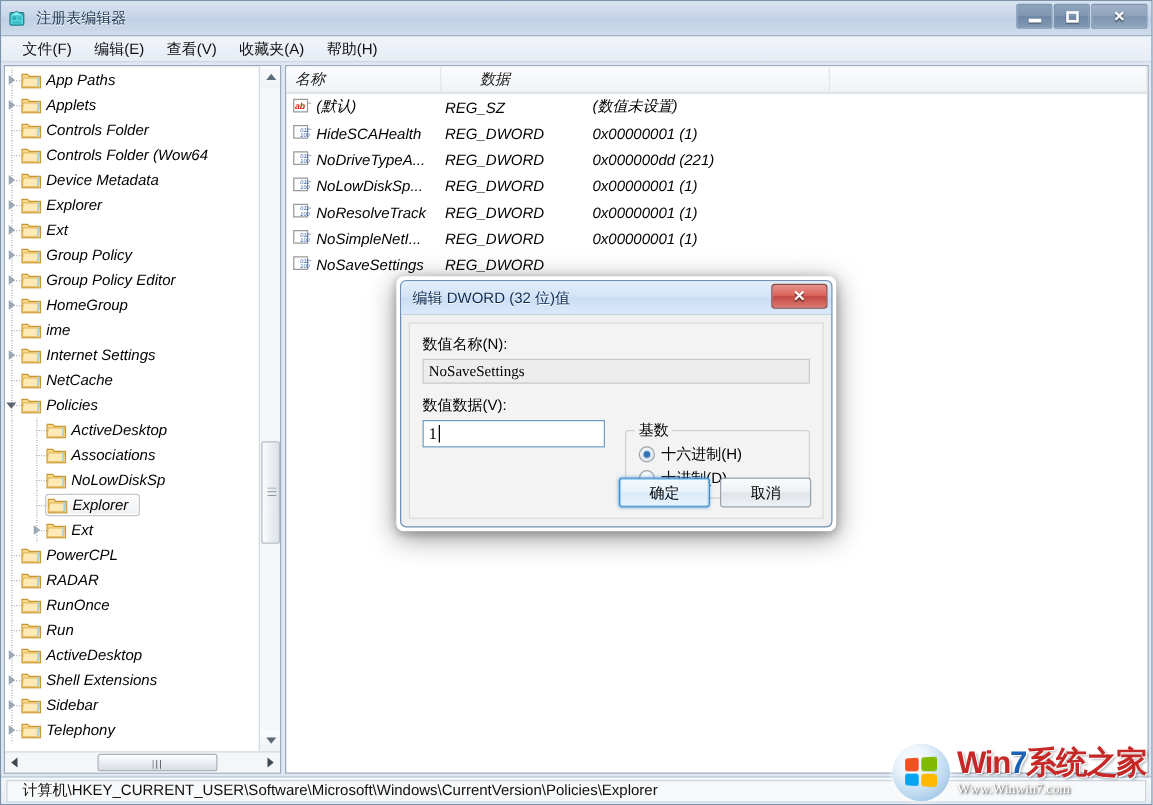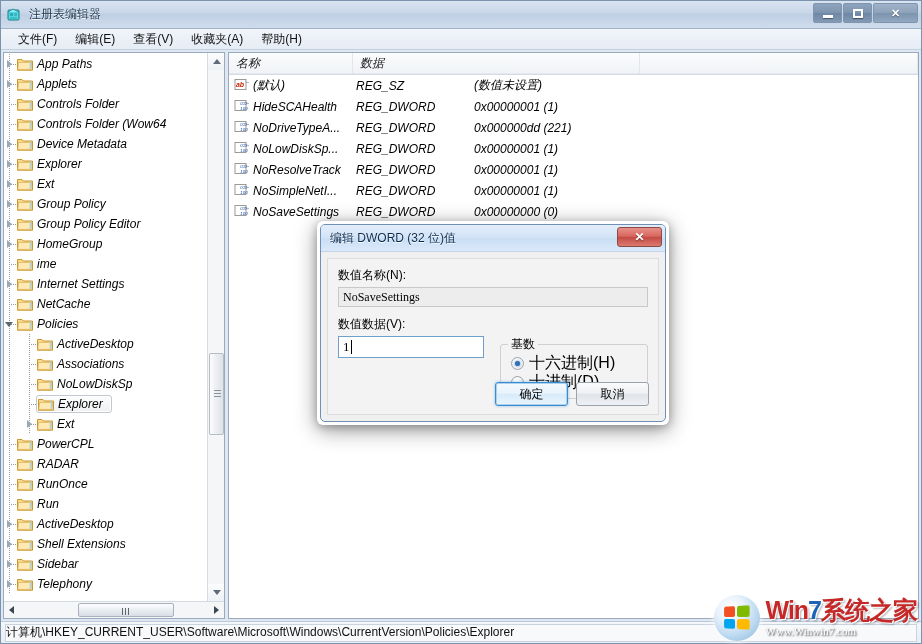--- a/index.html
+++ b/index.html
@@ -205,20 +205,21 @@
   #listpane {
     flex: 1 1 auto; margin-left: 3px;
     background: #ffffff;
     border: 1px solid #9aa9bb;
     display: flex; flex-direction: column; overflow: hidden;
   }
   #listheader {
     height: 22px; flex: 0 0 22px; display: flex;
     background: linear-gradient(180deg,#fbfcfd 0%,#f0f3f7 94%,#dde3ea 100%);
     border-bottom: 1px solid #d6dce3;
+    gap: 24px;
   }
   .hcell {
     font-size: 12px; color: #1a1a1a; display: flex; align-items: center;
     padding-left: 7px; border-right: 1px solid #e2e7ec;
     cursor: default; white-space: nowrap;
   }
   #listrows { flex: 1 1 auto; position: relative; }
   .lrow {
     height: 21px; display: flex; align-items: center;
     font-size: 12px; color: #000; cursor: default;
@@ -237,21 +238,21 @@
     border-top: 1px solid #bcc9d8;
     display: flex; align-items: center;
     padding: 0 4px;
     position: relative;
   }
   #statusinner {
     flex: 1 1 auto; height: 18px;
     border: 1px solid #cbd4de;
     background: #f7f9fb;
     display: flex; align-items: center;
-    padding-left: 0;
+    padding-left: 12px;
     font-size: 12px; color: #101010;
     white-space: nowrap; overflow: hidden;
   }
 
   
   #watermark {
     position: absolute; right: 4px; bottom: 2px;
     display: flex; align-items: center; gap: 6px;
     pointer-events: none;
   }
@@ -359,21 +360,21 @@
     border: 1px solid #d0d0d0; border-radius: 3px;
     padding: 9px 8px 6px 10px; margin-top: 8px;
   }
   #fs-legend {
     position: absolute; top: -9px; left: 7px;
     background: #f3f3f3; padding: 0 3px;
     font-size: 12px; color: #000;
   }
   .radio-row {
     display: flex; align-items: center; height: 19px;
-    font-size: 16px; color: #000; white-space: nowrap;
+    font-size: 12px; color: #000; white-space: nowrap;
     cursor: default;
   }
   .radio {
     width: 13px; height: 13px; border-radius: 50%;
     margin-right: 5px; flex: 0 0 13px; position: relative;
     background: radial-gradient(circle at 40% 35%,#ffffff 0%,#eef1f4 55%,#dfe4ea 100%);
     border: 1px solid #9aa4ae;
   }
   .radio.on::after {
     content: ""; position: absolute; left: 3px; top: 3px;
@@ -1004,21 +1005,20 @@
                 <svg width="15" height="15" viewBox="0 0 15 15">
                   <rect x="1" y="1.5" width="11" height="10" fill="#ffffff" stroke="#9a9a9a" stroke-width="1"></rect>
                   <path d="M12 1.5 L12 4.5 L15 4.5" fill="#f2f2f2" stroke="#9a9a9a" stroke-width="0.7"></path>
                   <text x="6.3" y="6.3" font-family="Liberation Sans, sans-serif" font-size="4.4" fill="#1d4fa0">011</text>
                   <text x="6.3" y="10.6" font-family="Liberation Sans, sans-serif" font-size="4.4" fill="#1d4fa0">100</text>
                 </svg>
               </span>
               <span>NoSaveSettings</span>
             </div>
             <div class="lc-type">REG_DWORD</div>
-            <div class="lc-data">0x00000000 (0)</div>
           </div>
         </div>
     </div>
   </div>
 
   <div id="statusbar">
     <div id="statusinner">计算机\HKEY_CURRENT_USER\Software\Microsoft\Windows\CurrentVersion\Policies\Explorer</div>
   </div>
 
   <div id="watermark">

